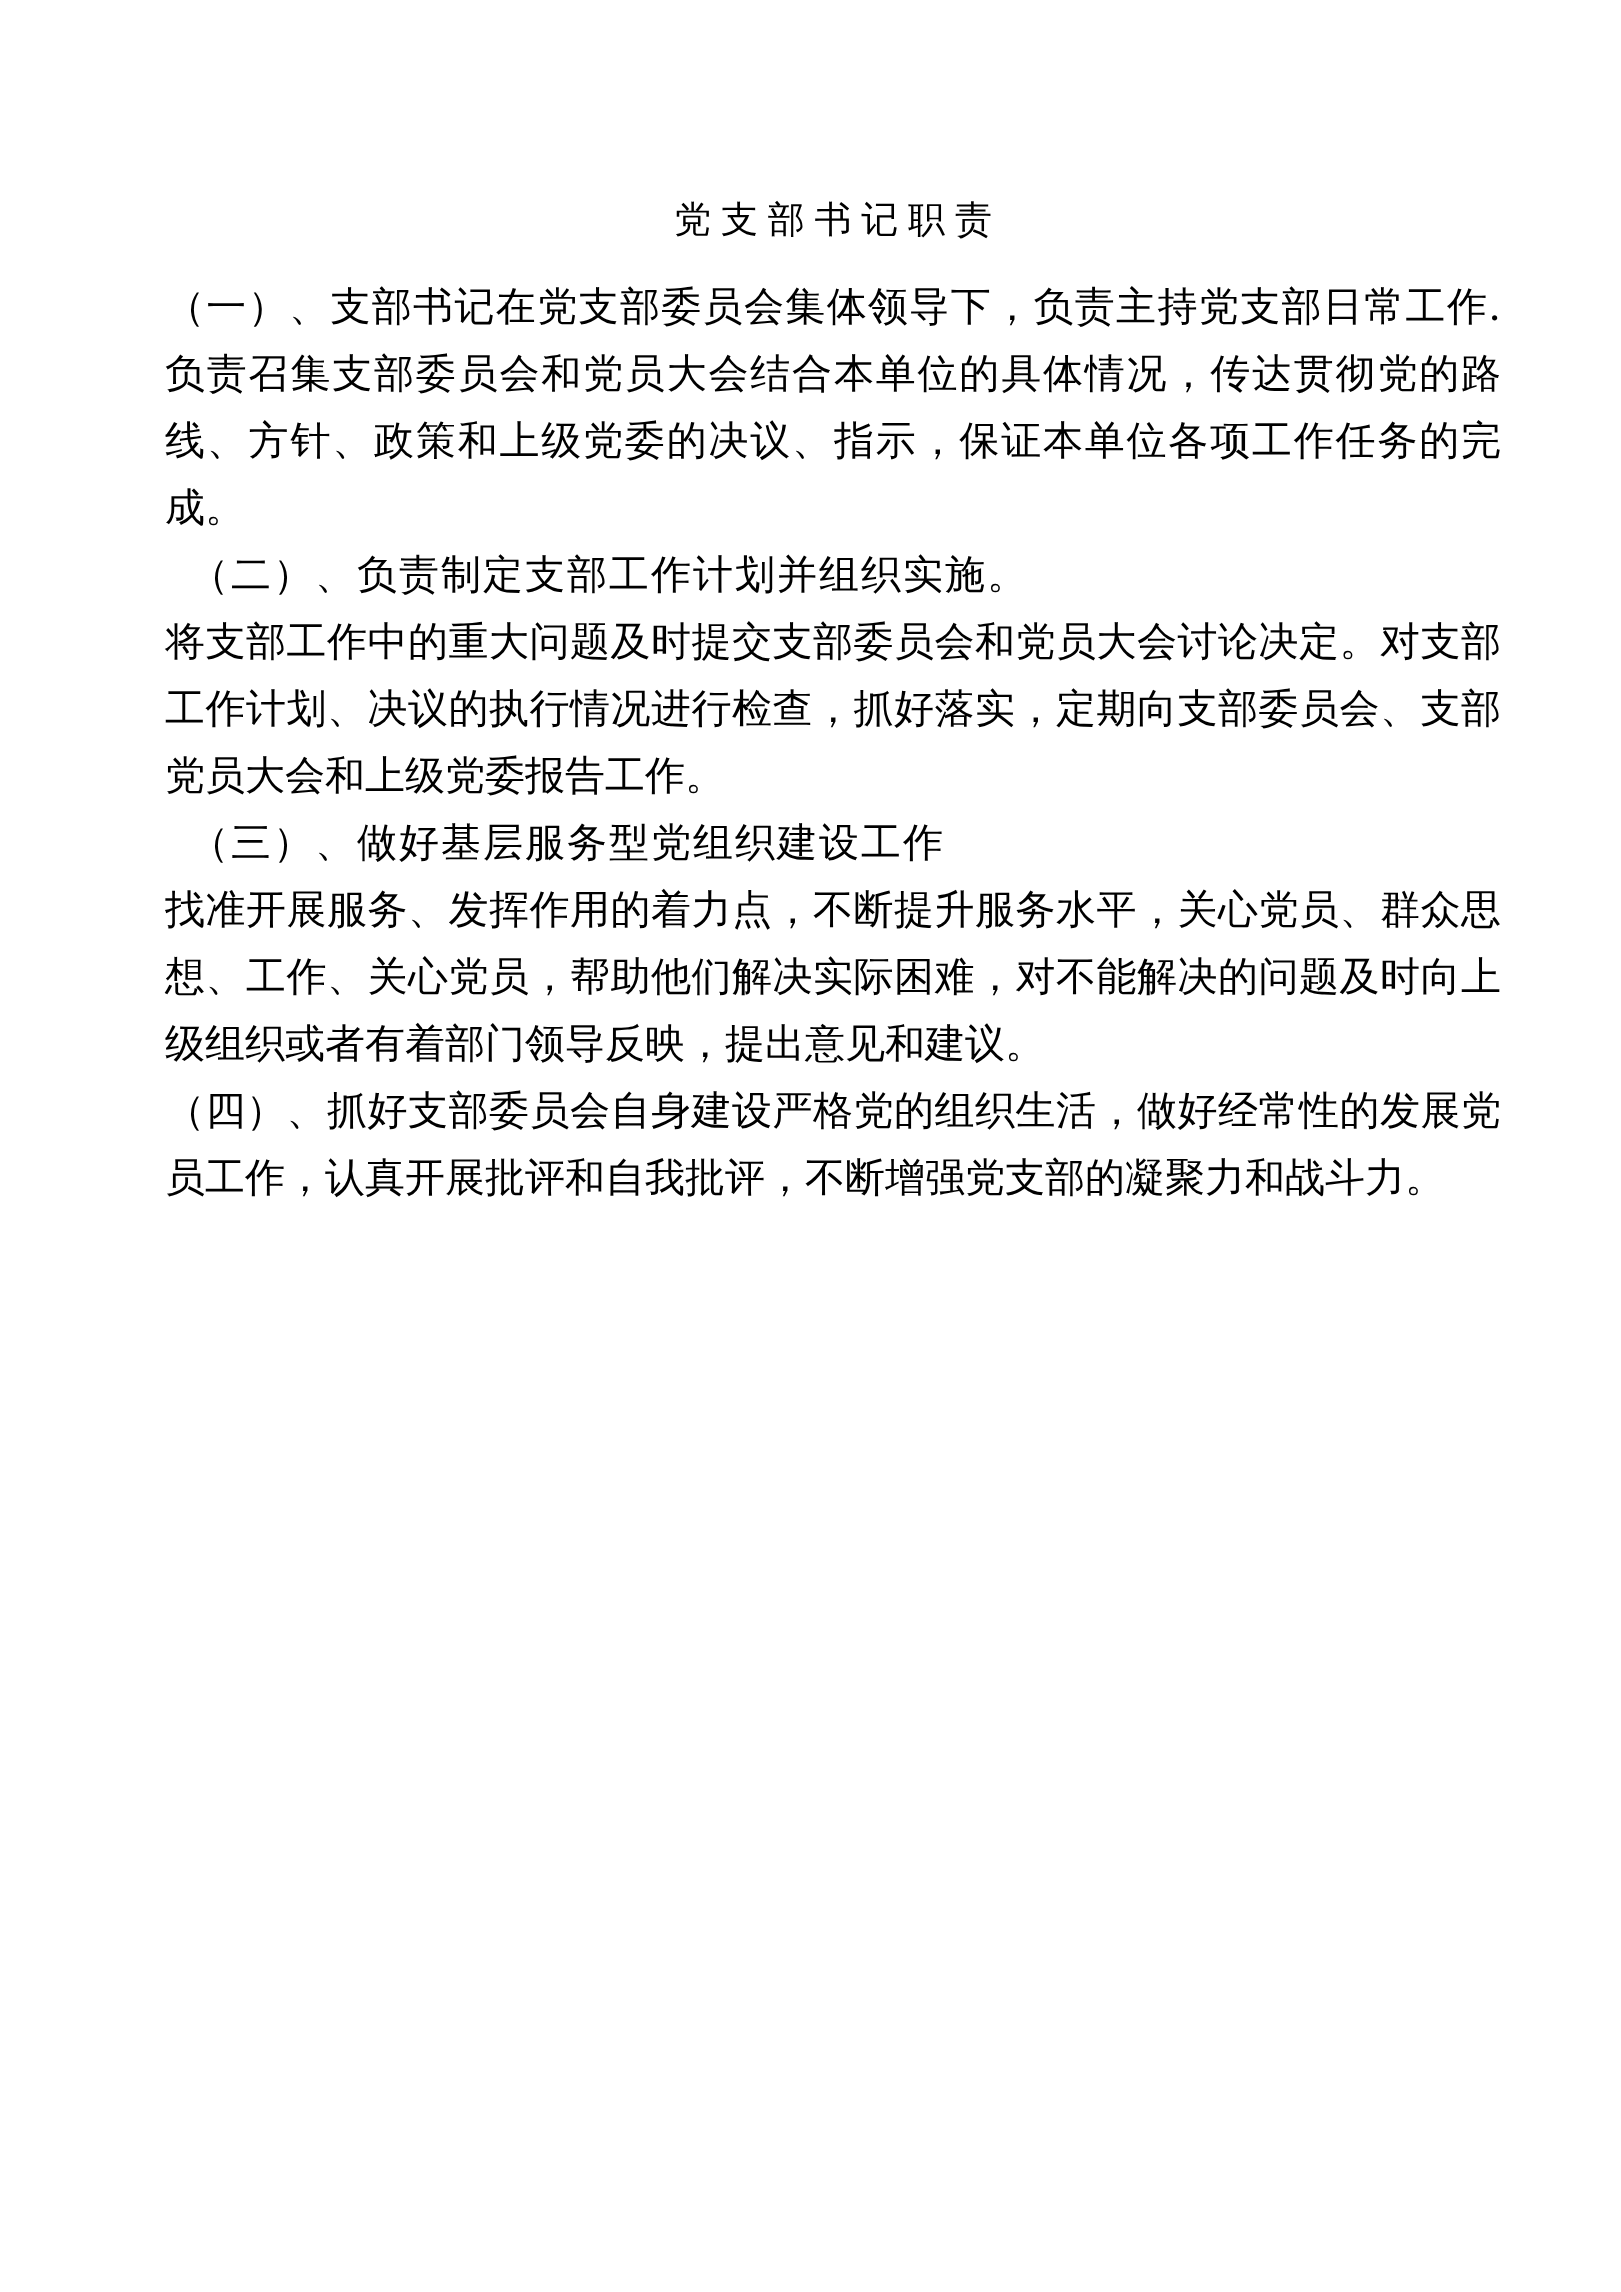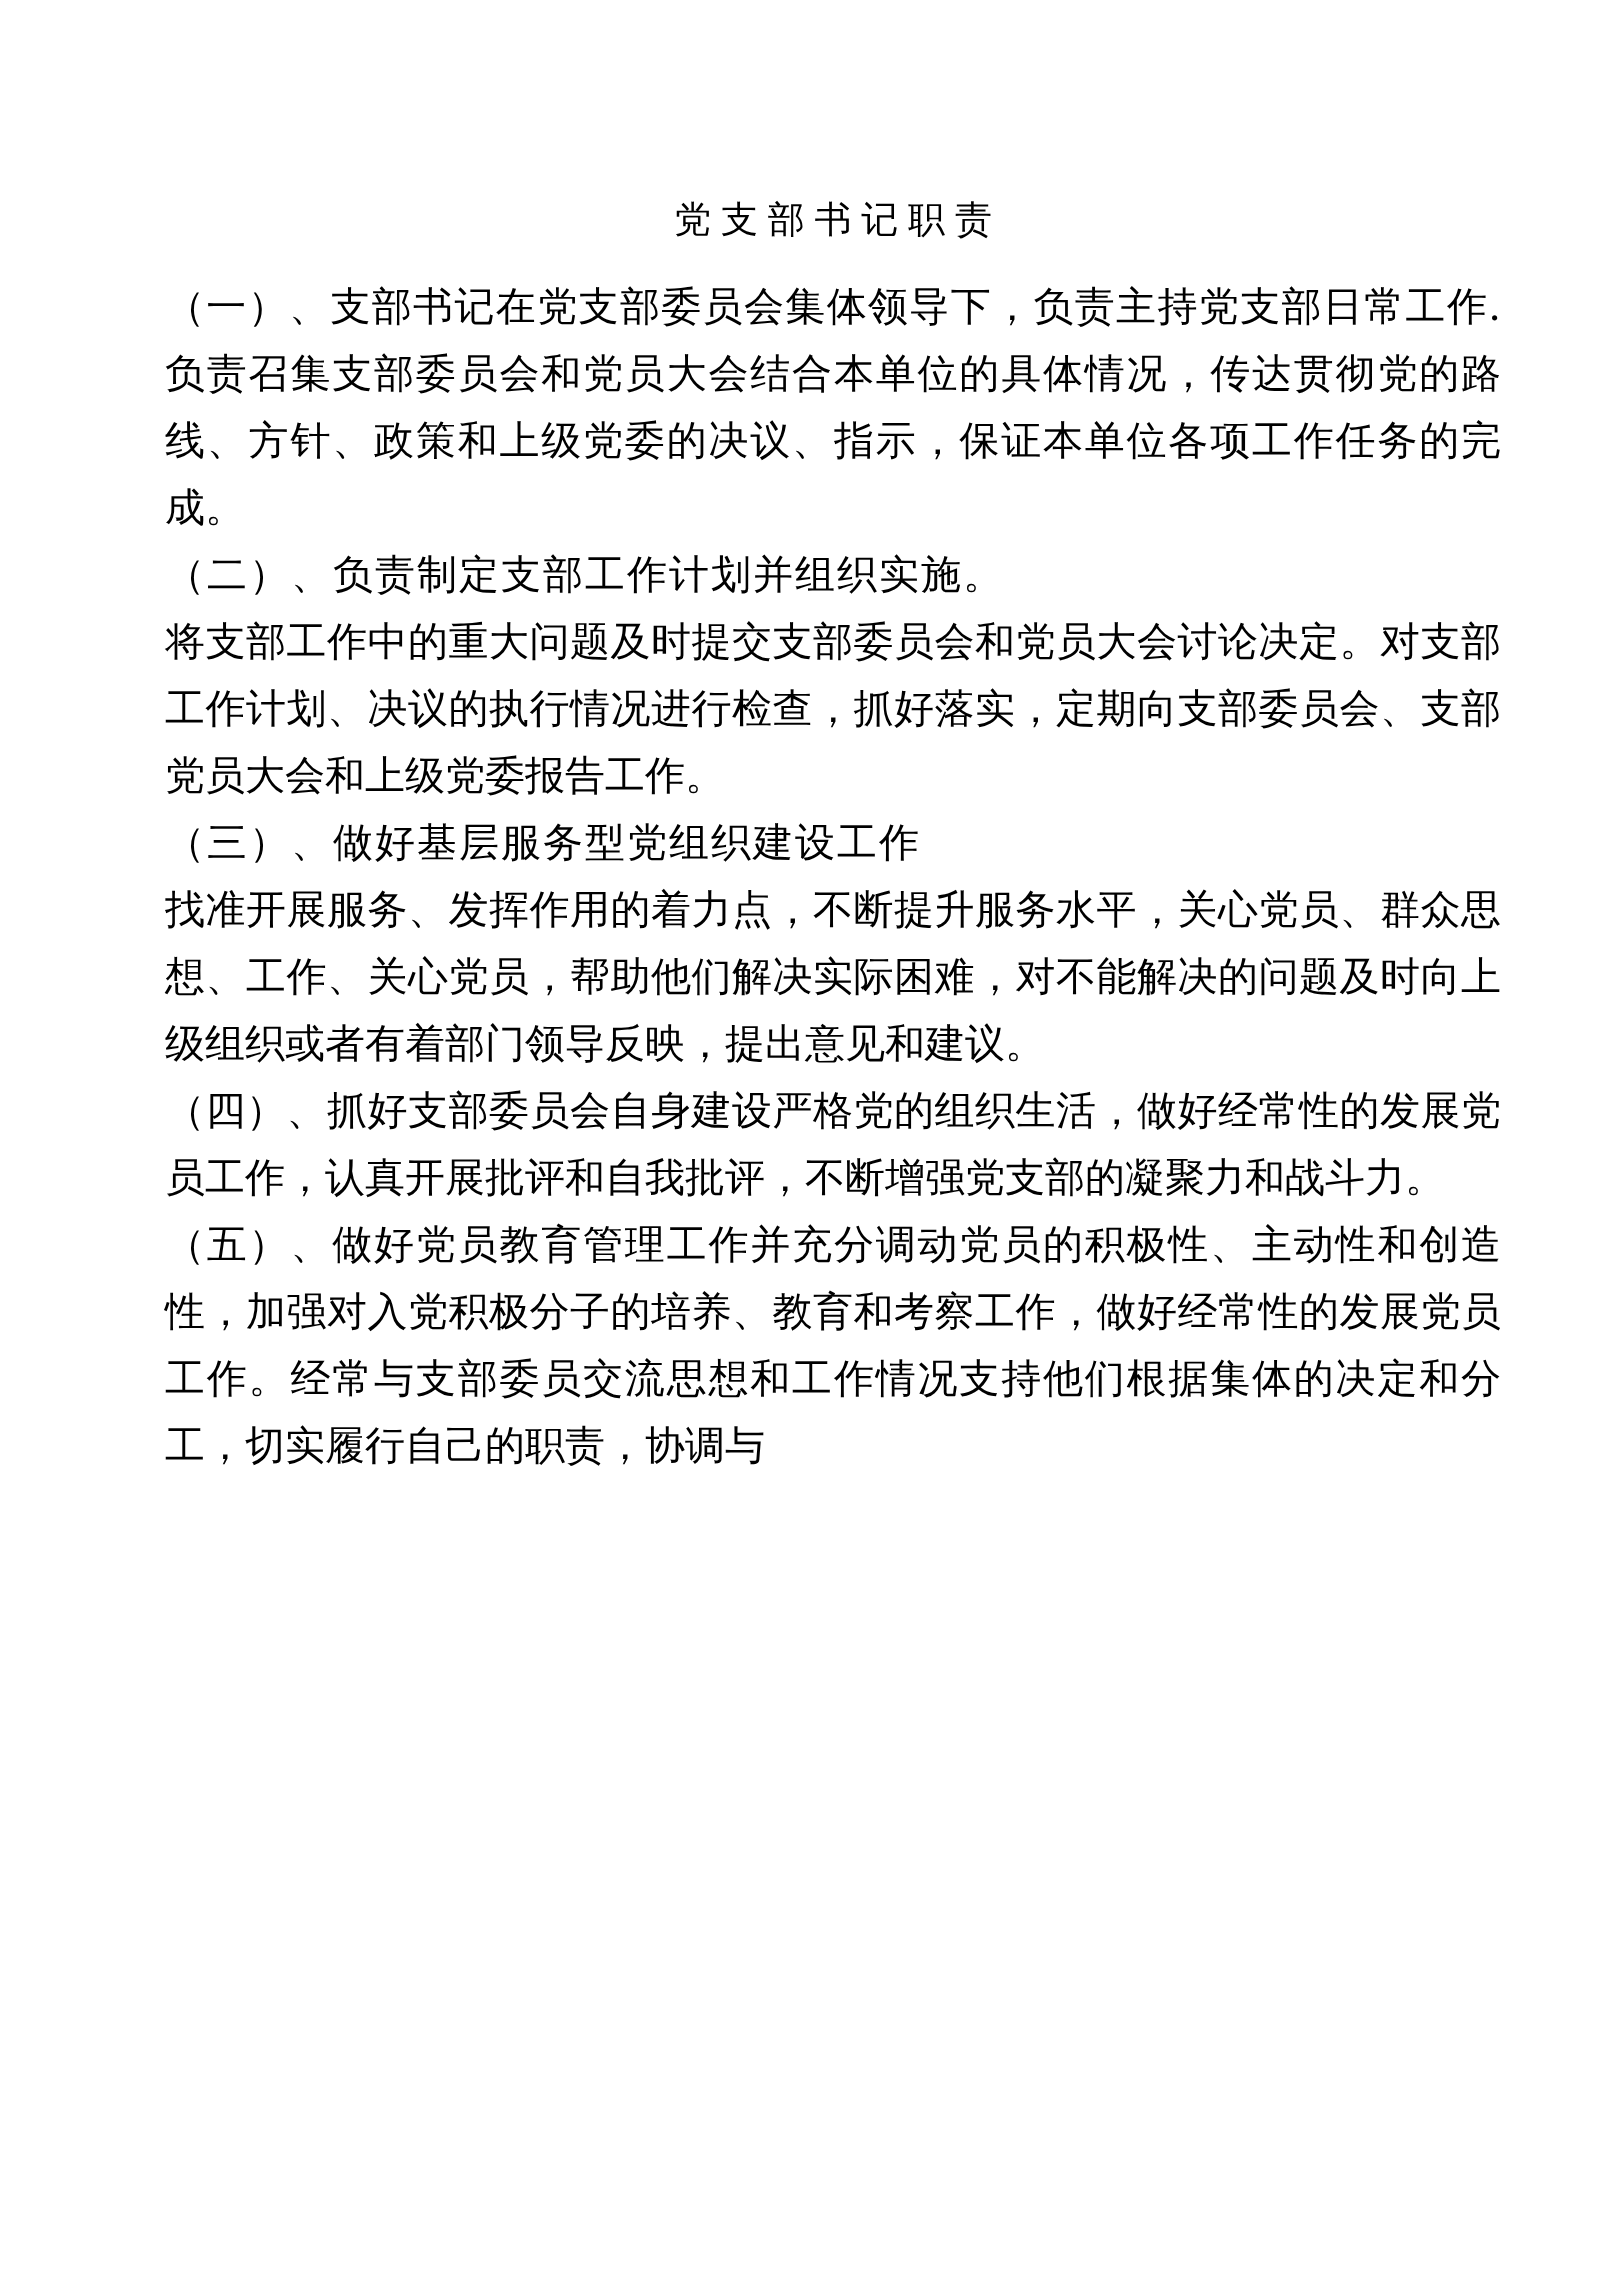--- a/index.html
+++ b/index.html
@@ -33,34 +33,34 @@
   .para {
     font-size: 40px;
     line-height: 67px;
     margin: 0 0 0 0;
     text-align: justify;
     text-justify: inter-ideograph;
     letter-spacing: 0px;
   }
   .para.spaced {
     letter-spacing: 2px;
+    margin-left: 24px;
   }
   .para + .para {
     margin-top: 0;
   }
 </style>
 </head>
 <body>
 
 <div class="page">
 
   <h1 class="doc-title">党支部书记职责</h1>
 
   <p class="para">（一）、支部书记在党支部委员会集体领导下，负责主持党支部日常工作. 负责召集支部委员会和党员大会结合本单位的具体情况，传达贯彻党的路线、方针、政策和上级党委的决议、指示，保证本单位各项工作任务的完成。</p>
   <p class="para spaced">（二）、负责制定支部工作计划并组织实施。</p>
   <p class="para">将支部工作中的重大问题及时提交支部委员会和党员大会讨论决定。对支部工作计划、决议的执行情况进行检查，抓好落实，定期向支部委员会、支部党员大会和上级党委报告工作。</p>
   <p class="para spaced">（三）、做好基层服务型党组织建设工作</p>
   <p class="para">找准开展服务、发挥作用的着力点，不断提升服务水平，关心党员、群众思想、工作、关心党员，帮助他们解决实际困难，对不能解决的问题及时向上级组织或者有着部门领导反映，提出意见和建议。</p>
   <p class="para">（四）、抓好支部委员会自身建设严格党的组织生活，做好经常性的发展党员工作，认真开展批评和自我批评，不断增强党支部的凝聚力和战斗力。</p>
-  <p class="para">（五）、做好党员教育管理工作并充分调动党员的积极性、主动性和创造性，加强对入党积极分子的培养、教育和考察工作，做好经常性的发展党员工作。经常与支部委员交流思想和工作情况支持他们根据集体的决定和分工，切实履行自己的职责，协调与</p>
 
 </div>
 
 
 </body></html>

